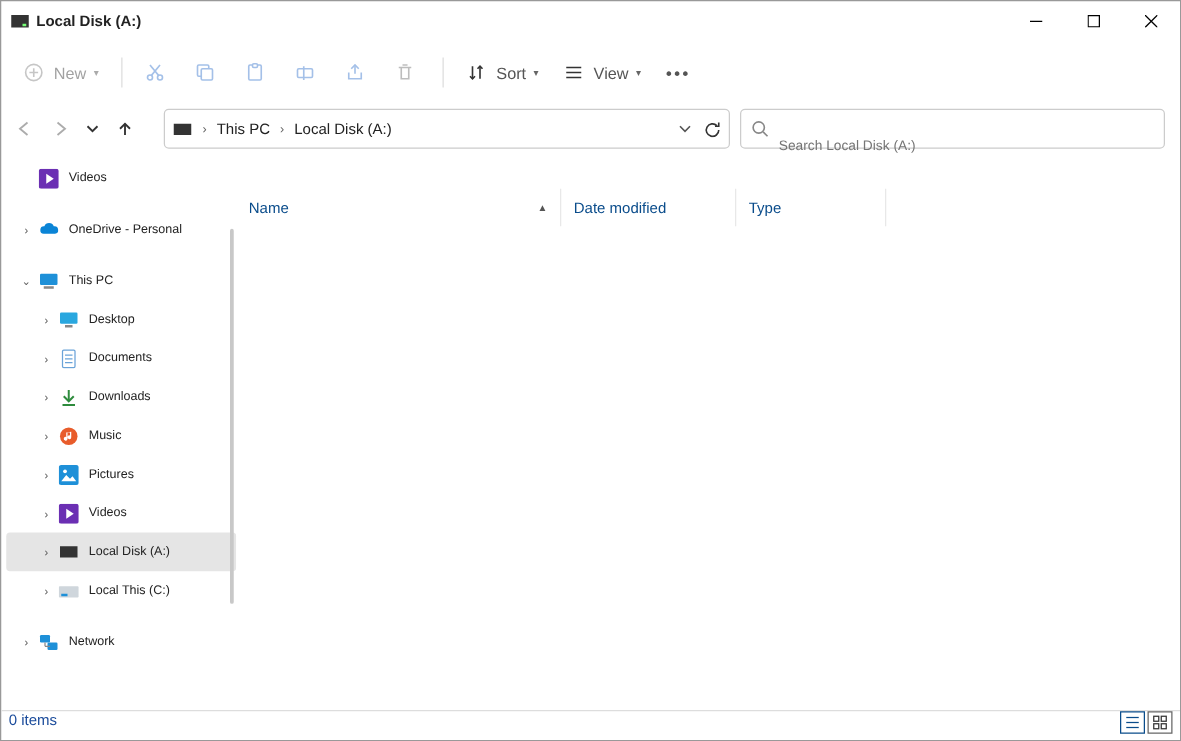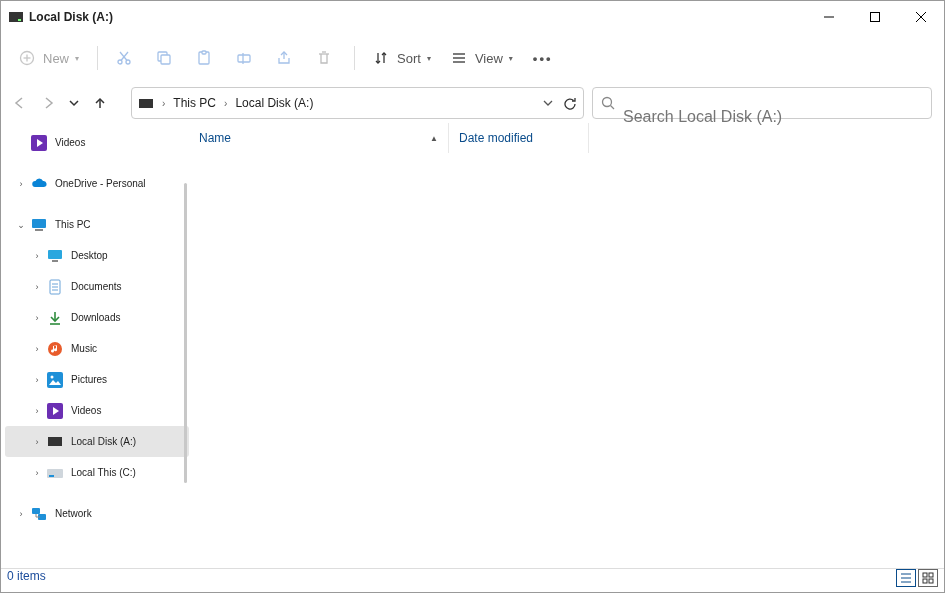--- a/index.html
+++ b/index.html
@@ -17,32 +17,32 @@
   .vsep { width:1px; height:24px; background:#ddd; margin:0 6px; }
   .nav-row { height:40px; display:flex; align-items:center; padding:0 12px; gap:8px; }
   .nav-arrows { display:flex; align-items:center; gap:14px; width:110px; color:#555; }
   .nav-arrows span{display:inline-flex;}
   .nav-arrows .disabled{opacity:.4;}
   .addr-bar { flex:1; height:32px; border:1px solid #ccc; border-radius:4px; display:flex; align-items:center; padding:0 6px; gap:4px; }
   .crumb { padding:2px 4px; font-size:12px; }
   .crumb-sep { font-size:10px; color:#666; }
   .addr-right { margin-left:auto; display:flex; align-items:center; gap:10px; color:#555;}
   .search-box { width:340px; height:32px; border:1px solid #ccc; border-radius:4px; display:flex; align-items:center; padding:0 8px; gap:8px; color:#888; }
-  .search-box input { border:none; outline:none; flex:1; font-size:16px; color:#8b5cf6; background:transparent;margin-top:28px;}
+  .search-box input { border:none; outline:none; flex:1; font-size:11px; color:#8b5cf6; background:transparent;margin-top:28px;}
   .body-split { display:flex; height:calc(100% - 32px - 50px - 40px - 24px); }
   .nav-pane { width:188px; padding:4px 0 4px 4px; overflow:hidden; position:relative;}
   .nav-pane .track{position:absolute;right:2px;top:60px;width:3px;height:300px;background:#c8c8c8;border-radius:2px;}
   .tree-item { display:flex; align-items:center; height:31px; gap:4px; padding-left:4px; border-radius:3px;}
   .indent1{padding-left:10px;} .indent2{padding-left:26px;}
   .tree-item.sel{ background:#e5e5e5; }
   .tw{width:12px;text-align:center;color:#555;font-size:9px;}
   .ic{width:16px;height:16px;display:inline-flex;align-items:center;justify-content:center;margin-right:4px;}
   .lbl{font-size:10px;}
   .content { flex:1; display:flex; flex-direction:column; }
-  .col-headers { height:30px; display:flex; align-items:flex-end; border-bottom:0px solid #eee; color:#0a4c8b; font-size:12px; }
+  .col-headers { height:30px; display:flex; align-items:flex-end; border-bottom:0px solid #eee; color:#0a4c8b; font-size:12px;margin-top:28px; }
   .ch { padding:0 10px; border-right:1px solid #e8e8e8; height:100%; display:flex; align-items:center; }
   .ch .sort{margin-left:auto;color:#555;font-size:8px;}
   .empty-msg { text-align:center; color:#555; padding:18px 0; font-size:12px; }
   .status-bar { height:24px; border-top:1px solid #ddd; display:flex; align-items:flex-start; padding:0 6px; font-size:12px; color:#1a4b9b;}
   .status-bar .right-icons{margin-left:auto;display:flex;gap:2px;}
   .view-toggle{width:20px;height:18px;border:1px solid #666;display:flex;align-items:center;justify-content:center;}
   .view-toggle.active{border-color:#0a4c8b;color:#0a4c8b;}
   svg{display:block;}
 </style>
 </head>
@@ -368,20 +368,23 @@
 
   <div class="content">
     <div class="col-headers">
       <div class="ch" style="width:260px">
           <span>Name</span>
           <span class="sort">▲</span>
         </div>
       <div class="ch" style="width:140px">
           <span>Date modified</span>
         </div>
+      <div class="ch" style="width:120px">
+          <span>Type</span>
+        </div>
     </div>
   </div>
 </div>
 
 <div class="status-bar">
   <span>0 items</span>
   <div class="right-icons">
     <div class="view-toggle active">
         <svg width="12" height="12" stroke="#0a4c8b" stroke-width="1">
           <line x1="1" y1="2" x2="11" y2="2"></line>

